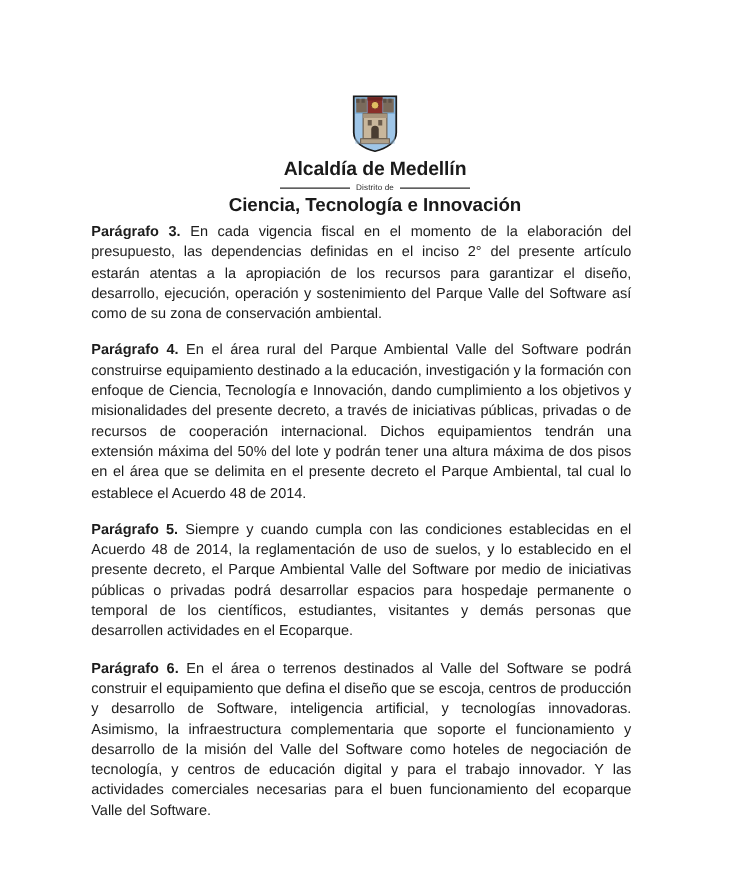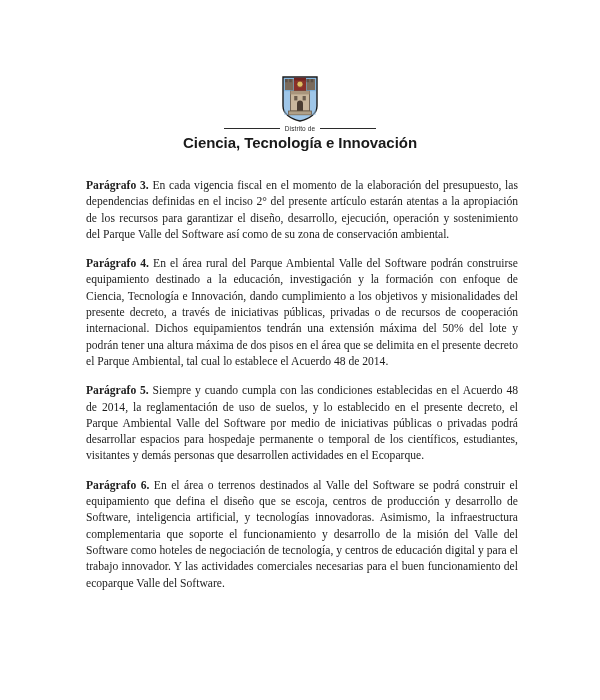--- a/index.html
+++ b/index.html
@@ -73,24 +73,23 @@
     font-size: 15px;
     font-weight: bold;
     color: #1a1a1a;
     letter-spacing: -0.05px;
     white-space: nowrap;
   }
 
   
   .body-area {
     position: absolute;
-    left: 86px;
+    left: 73px;
     top: 178px;
     width: 432px;
-    font-family: Liberation Serif, serif;
   }
 
   p.para {
     margin: 0 0 13px 0;
     font-size: 11.6px;
     line-height: 16.3px;
     text-align: justify;
     text-justify: inter-word;
     color: #1c1c1c;
     hyphens: none;
@@ -134,20 +133,21 @@
         <rect x="21.6" y="20" width="3.2" height="4.4" fill="#6b5c4c"></rect>
 
         <path d="M16 35 V27.5 A3 3 0 0 1 22 27.5 V35 Z" fill="#4a3d31"></path>
 
         <rect x="7.5" y="35" width="23" height="4" fill="#b0a088" stroke="#6b5c4c" stroke-width="0.8"></rect>
 
         <path d="M3.2 39 H34.8 V30.5 C34.8 37.4 27.6 41.9 19 43.8 C10.4 41.9 3.2 37.4 3.2 30.5 Z" fill="#9fc6e8" opacity="0.55"></path>
       </svg>
     </span>
 
+    <div class="org-name">Alcaldía de Medellín</div>
 
     <div class="rule-row">
       <span class="bar"></span>
       <span class="mid">Distrito de</span>
       <span class="bar"></span>
     </div>
 
     <div class="org-sub">Ciencia, Tecnología e Innovación</div>
   </div>
 

